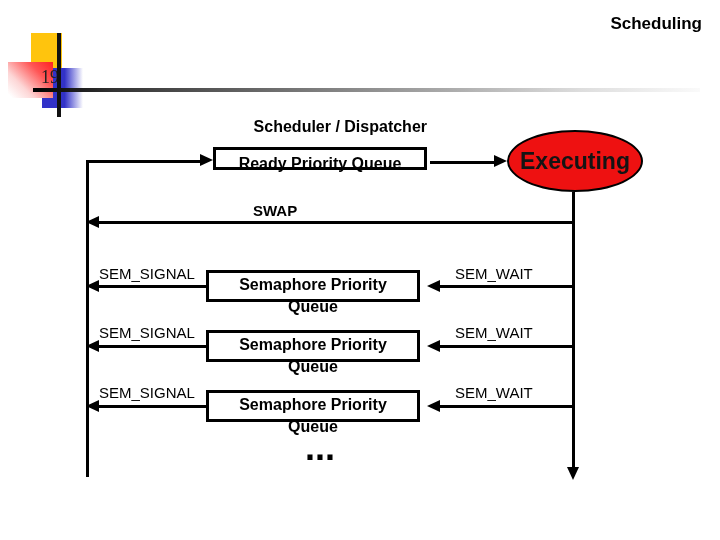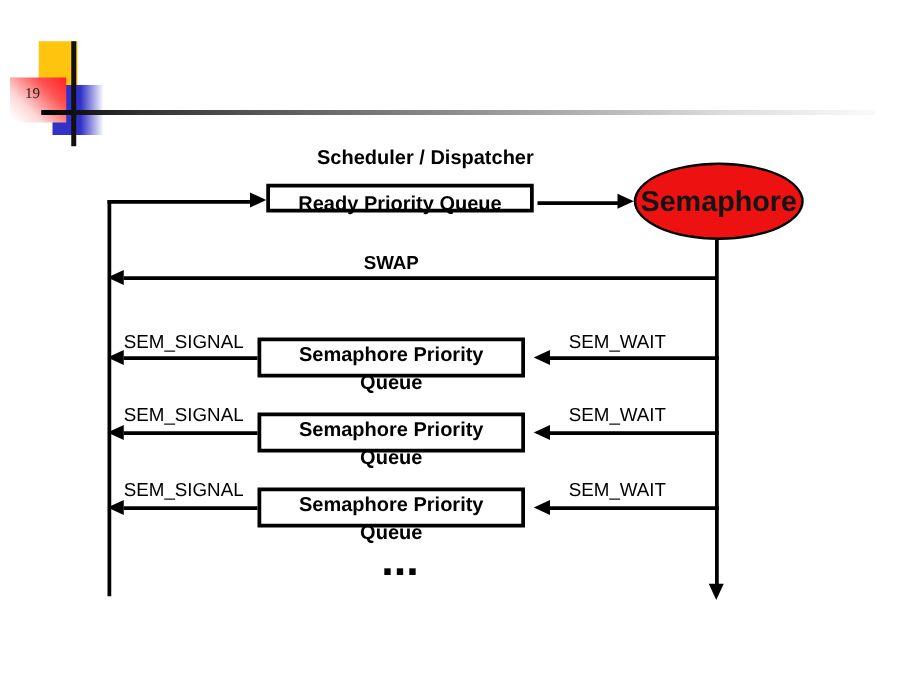--- a/index.html
+++ b/index.html
@@ -13,22 +13,22 @@
 
   
   .corner-label { top:14px; right:18px; font-size:17px; font-weight:bold; color:#000; }
 
   
   .sq-yellow { left:31px; top:33px; width:31px; height:39px; background:var(--logo-yellow,#FFC40D); }
   .sq-blue   { left:42px; top:68px; width:41px; height:40px;
                background:linear-gradient(90deg, var(--logo-blue,#3232C8) 0%, var(--logo-blue,#3232C8) 55%, #fff 100%); }
   .sq-red    { left:8px; top:62px; width:45px; height:36px;
                background:linear-gradient(225deg, #f22 0%, #f55 30%, #fdd6d6 68%, #fff 95%); }
-  .page-num  { position:absolute; left:12px; top:5px; font-family:"Liberation Serif", serif;
-               font-size:12px; color:#222; }
+  .page-num  { position:absolute; left:33px; top:5px; font-family:"Liberation Serif", serif;
+               font-size:18px; color:#222; }
   .logo-vline { left:57px; top:33px; width:4px; height:84px; background:#111; }
   .title-rule { left:33px; top:88px; width:667px; height:4px;
                 background:linear-gradient(90deg,#000 0%,#333 12%,#777 40%,#aaa 62%,#ddd 82%,#fafafa 100%); }
   .slide-title { left:96px; top:42px; font-size:30px; line-height:32px; font-weight:bold;
                  color:var(--title-blue,#2E3192); }
 
   
   .dlabel { color:#000; white-space:nowrap; }
   .b16 { font-size:16px; font-weight:bold; }
   .b15 { font-size:15px; font-weight:bold; }
@@ -60,50 +60,51 @@
   .ellipse span { font-size:23px; font-weight:bold; color:#141414; }
 
   .dots { left:213px; top:430px; width:214px; text-align:center; font-size:36px;
           line-height:36px; font-weight:bold; color:#000; }
 </style>
 </head>
 <body>
 
 <div id="slide">
 
+  <div class="abs corner-label">Scheduling</div>
 
   <div class="abs sq-yellow"></div>
   <div class="abs sq-blue"></div>
   <div class="abs sq-red">
     <span class="page-num">19</span>
   </div>
   <div class="abs logo-vline"></div>
   <div class="abs title-rule"></div>
 
   <div>
 
     <div class="abs dlabel b16" style="left:213px; top:118px; width:214px; text-align:right;">Scheduler / Dispatcher</div>
 
     <div class="qbox ready-box">
       <div class="qtext">Ready Priority Queue</div>
     </div>
 
     <div class="abs ellipse">
-      <span>Semaphore</span>
+      <span>Executing</span>
     </div>
 
     <div class="hline" style="left:86px; top:160px; width:115px;"></div>
     <div class="tri-r" style="left:200px; top:154px;"></div>
     <div class="vline" style="left:86px; top:160px; height:317px;"></div>
     <div class="hline" style="left:430px; top:161px; width:65px;"></div>
     <div class="tri-r" style="left:494px; top:155px;"></div>
     <div class="vline" style="left:572px; top:192px; height:276px;"></div>
     <div class="tri-d" style="left:567px; top:467px;"></div>
 
-    <div class="abs dlabel b15" style="left:253px; top:202px; width:120px; text-align:center;">SWAP</div>
+    <div class="abs dlabel b15" style="left:253px; top:202px; width:120px; text-align:left;">SWAP</div>
     <div class="hline" style="left:99px; top:221px; width:474px;"></div>
     <div class="tri-l" style="left:86px; top:216px;"></div>
 
     <div>
       <div class="abs dlabel r15" style="left:99px; top:265px;">SEM_SIGNAL</div>
       <div class="tri-l" style="left:86px; top:280px;"></div>
       <div class="hline" style="left:99px; top:285px; width:114px;"></div>
       <div class="qbox sem-box" style="top:270px;">
         <div class="sem-text">
           <span>Semaphore Priority</span><br>

